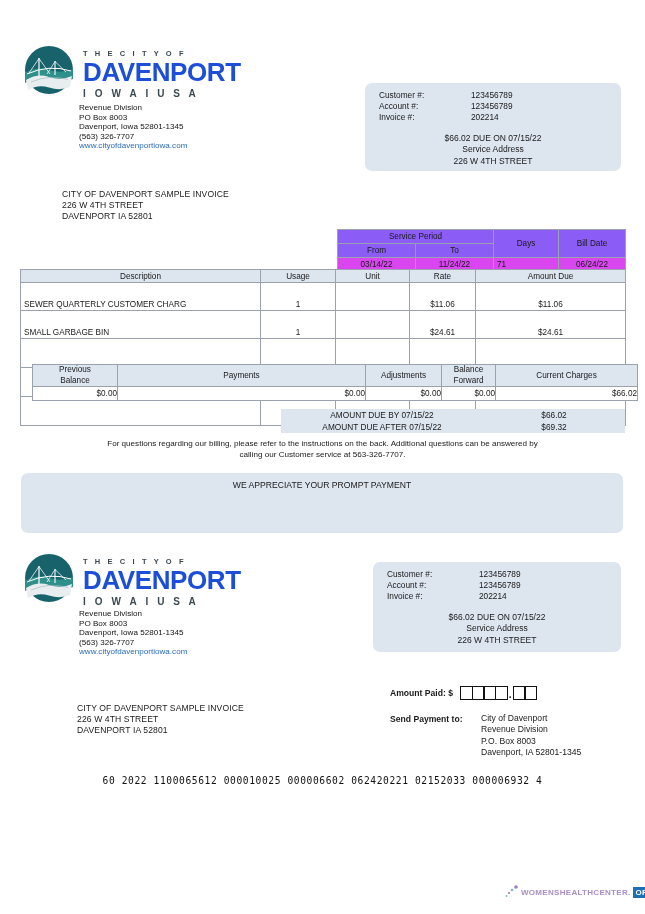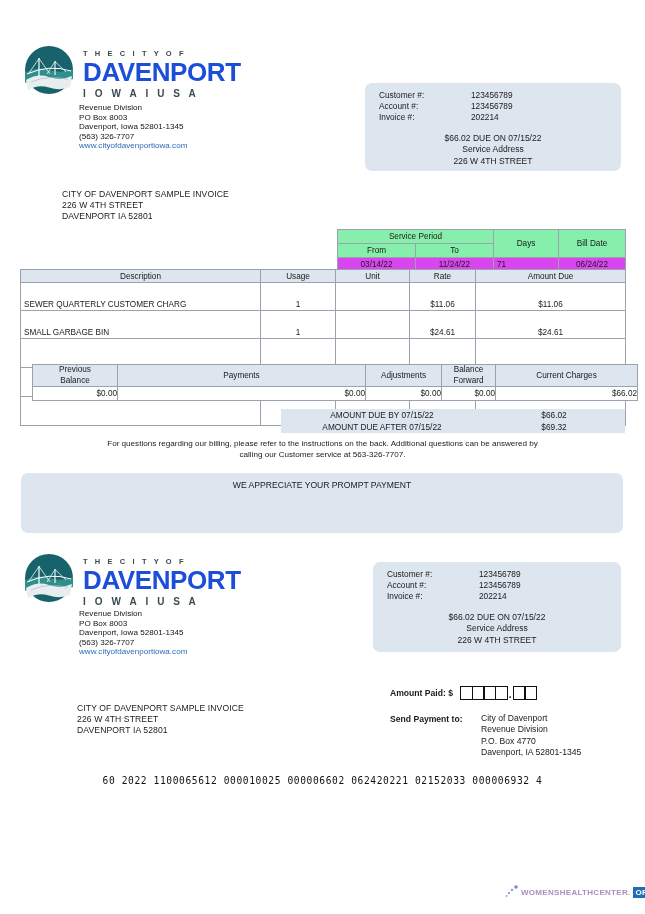--- a/index.html
+++ b/index.html
@@ -50,21 +50,21 @@
 
   
   table { border-collapse: collapse; font-size: 8.2px; }
   .tbl-period {
     position: absolute; left: 337px; top: 229px; width: 288px;
     table-layout: fixed;
   }
   .tbl-period td, .tbl-period th {
     border: 1px solid #9aa3ad; text-align: center; padding: 1px 0; height: 11px;
   }
-  .tbl-period th { background: #86efac; font-weight: normal; }
+  .tbl-period th { background: #8b5cf6; font-weight: normal; }
   .tbl-period td.val { background: #d946ef; }
 
   .tbl-items {
     position: absolute; left: 20px; top: 269px; width: 605px;
     table-layout: fixed;
   }
   .tbl-items th {
     background: #dde5ef; border: 1px solid #9aa3ad; font-weight: normal;
     text-align: center; height: 12px; padding: 0;
   }
@@ -395,21 +395,21 @@
   <div class="cust-addr" style="left:77px; top:703px;">
     <div>CITY OF DAVENPORT SAMPLE INVOICE</div>
     <div>226 W 4TH STREET</div>
     <div>DAVENPORT IA 52801</div>
   </div>
 
   <div class="send-label" style="left:390px; top:714px;">Send Payment to:</div>
   <div class="send-addr" style="left:481px; top:713px;">
     <div>City of Davenport</div>
     <div>Revenue Division</div>
-    <div>P.O. Box 4770</div>
+    <div>P.O. Box 8003</div>
     <div>Davenport, IA 52801-1345</div>
   </div>
 
   <div class="micr">60 2022 1100065612 000010025 000006602 062420221 02152033 000006932 4</div>
 
   <div class="watermark">
     <svg width="16" height="16" viewBox="0 0 16 16">
       <circle cx="11" cy="3" r="1.8" fill="#9b7fc0"></circle>
       <circle cx="7" cy="6" r="1.3" fill="#7fb3d5"></circle>
       <circle cx="4" cy="9" r="1.1" fill="#9b7fc0"></circle>

